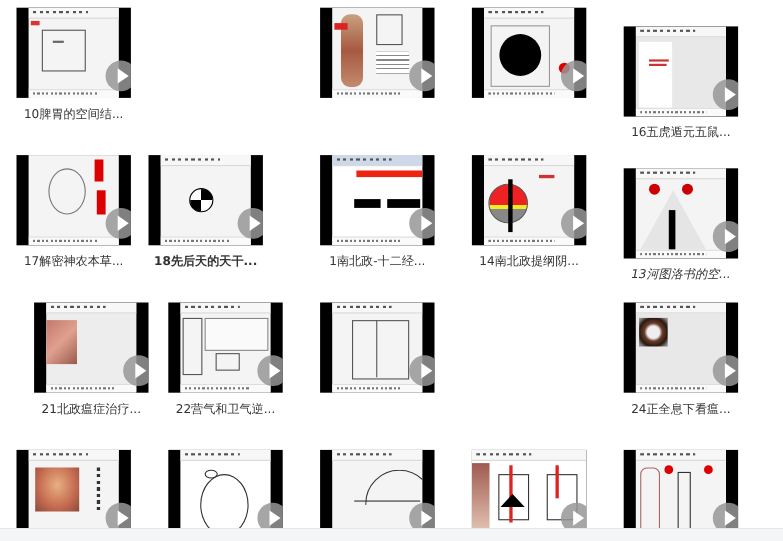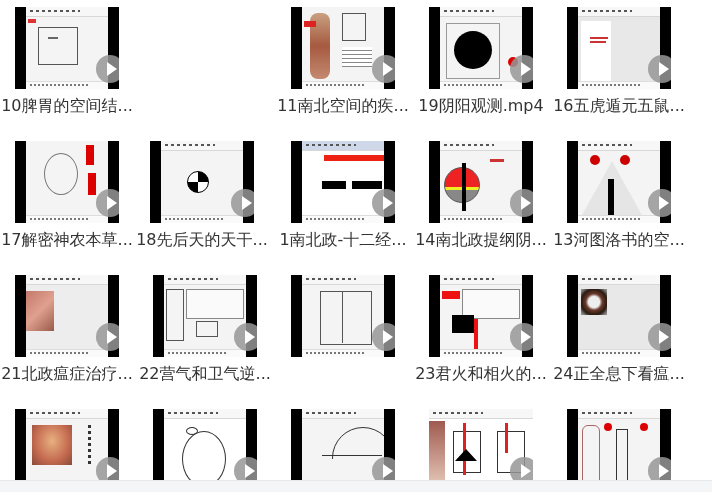--- a/index.html
+++ b/index.html
@@ -37,21 +37,21 @@
   .play {
     position:absolute; right:-5px; bottom:6px; width:28px; height:28px; border-radius:50%;
     background:rgba(150,150,150,0.85);
   }
   .play::after {
     content:""; position:absolute; left:11px; top:7px;
     border-left:10px solid #fff; border-top:7px solid transparent; border-bottom:7px solid transparent;
   }
   .title {
     position:absolute; left:0; top:96px; width:134px; text-align:center;
-    font-size:16px; color:#333; white-space:nowrap; overflow:hidden;
+    font-size:11px; color:#333; white-space:nowrap; overflow:hidden;
   }
   .bottom-fade {
     position:absolute; left:0; top:480px; width:712px; height:12px;
     background:#f4f5f7; border-top:1px solid #e8e8e8;
   }
   
   .d { position:absolute; }
 </style>
 </head>
 <body>
@@ -77,38 +77,36 @@
     <div class="thumb">
       <div class="screen">
         <div class="d" style="left:8px;top:6px;width:20px;height:66px;background:linear-gradient(#c9a080,#a65a40,#c48a70);border-radius:8px;"></div>
         <div class="d" style="left:2px;top:14px;width:12px;height:6px;background:#d22;"></div>
         <div class="d" style="left:40px;top:6px;width:22px;height:26px;border:1px solid #555;"></div>
         <div class="d" style="left:40px;top:40px;width:30px;height:20px;background:repeating-linear-gradient(#fff 0 3px,#888 3px 4px);"></div>
         <div class="footer-strip"></div>
       </div>
       <div class="play"></div>
     </div>
-    <div class="title">11南北空间的疾...</div>
   </div>
 
   <div class="item" style="left:414px;top:0;">
     <div class="thumb">
       <div class="screen">
         <div class="toolbar"></div>
         <div class="d" style="left:6px;top:16px;width:52px;height:54px;border:1px solid #999;"></div>
         <div class="d" style="left:14px;top:24px;width:38px;height:38px;background:#000;border-radius:50%;"></div>
         <div class="d" style="left:68px;top:50px;width:10px;height:10px;background:#d00;border-radius:50%;"></div>
         <div class="footer-strip"></div>
       </div>
       <div class="play"></div>
     </div>
-    <div class="title">19阴阳观测.mp4</div>
-  </div>
-
-  <div class="item" style="left:552px;top:0;">
+  </div>
+
+  <div class="item" style="left:552px;top:17px;">
     <div class="thumb">
       <div class="screen" style="background:#e8e8e8;">
         <div class="toolbar"></div>
         <div class="d" style="left:3px;top:14px;width:30px;height:60px;background:#fff;"></div>
         <div class="d" style="left:12px;top:30px;width:18px;height:2px;background:#c33;"></div>
         <div class="d" style="left:12px;top:34px;width:16px;height:2px;background:#c33;"></div>
         <div class="footer-strip"></div>
       </div>
       <div class="play"></div>
     </div>
@@ -121,21 +119,21 @@
         <div class="d" style="left:18px;top:12px;width:32px;height:40px;border:1px solid #777;border-radius:50%;"></div>
         <div class="d" style="left:60px;top:4px;width:8px;height:20px;background:#d00;"></div>
         <div class="d" style="left:62px;top:32px;width:8px;height:22px;background:#d00;"></div>
         <div class="footer-strip"></div>
       </div>
       <div class="play"></div>
     </div>
     <div class="title">17解密神农本草...</div>
   </div>
 
-  <div class="item" style="left:135px;top:134px;">
+  <div class="item" style="left:120px;top:134px;font-weight:bold;">
     <div class="thumb">
       <div class="screen">
         <div class="toolbar"></div>
         <div class="d" style="left:26px;top:30px;width:20px;height:20px;border:1px solid #000;border-radius:50%;background:conic-gradient(#000 0 25%,#fff 25% 50%,#000 50% 75%,#fff 75%);"></div>
         <div class="footer-strip"></div>
       </div>
       <div class="play"></div>
     </div>
     <div class="title">18先后天的天干...</div>
   </div>
@@ -161,36 +159,36 @@
         <div class="d" style="left:4px;top:26px;width:34px;height:34px;border-radius:50%;background:linear-gradient(#e22 0 55%,#ee2 55% 65%,#888 65%);border:1px solid #555;"></div>
         <div class="d" style="left:22px;top:22px;width:4px;height:48px;background:#000;"></div>
         <div class="d" style="left:50px;top:18px;width:14px;height:3px;background:#c33;"></div>
         <div class="footer-strip"></div>
       </div>
       <div class="play"></div>
     </div>
     <div class="title">14南北政提纲阴...</div>
   </div>
 
-  <div class="item" style="left:552px;top:134px;">
+  <div class="item" style="left:552px;top:146px;font-style:italic;">
     <div class="thumb">
       <div class="screen">
         <div class="toolbar"></div>
         <div class="d" style="left:12px;top:14px;width:10px;height:10px;border-radius:50%;background:#c00;"></div>
         <div class="d" style="left:42px;top:14px;width:10px;height:10px;border-radius:50%;background:#c00;"></div>
         <div class="d" style="left:30px;top:38px;width:6px;height:36px;background:#000;"></div>
         <div class="d" style="left:4px;top:20px;width:0;height:0;border-left:30px solid transparent;border-right:30px solid transparent;border-bottom:54px solid rgba(0,0,0,0.06);"></div>
         <div class="footer-strip"></div>
       </div>
       <div class="play"></div>
     </div>
     <div class="title">13河图洛书的空...</div>
   </div>
 
-  <div class="item" style="left:0;top:268px;">
+  <div class="item" style="left:16px;top:268px;">
     <div class="thumb">
       <div class="screen" style="background:#ededed;">
         <div class="toolbar"></div>
         <div class="d" style="left:0;top:16px;width:28px;height:40px;background:linear-gradient(135deg,#c4786a,#e0a090,#9a5a4a);"></div>
         <div class="footer-strip"></div>
       </div>
       <div class="play"></div>
     </div>
     <div class="title">21北政瘟症治疗...</div>
   </div>
@@ -214,34 +212,20 @@
       <div class="screen">
         <div class="toolbar"></div>
         <div class="d" style="left:18px;top:16px;width:50px;height:52px;border:1px solid #555;"></div>
         <div class="d" style="left:40px;top:16px;width:1px;height:52px;background:#555;"></div>
         <div class="footer-strip"></div>
       </div>
       <div class="play"></div>
     </div>
   </div>
 
-  <div class="item" style="left:414px;top:268px;">
-    <div class="thumb">
-      <div class="screen">
-        <div class="toolbar"></div>
-        <div class="d" style="left:2px;top:16px;width:18px;height:8px;background:#e11;"></div>
-        <div class="d" style="left:22px;top:14px;width:56px;height:28px;border:1px solid #888;background:#fafafa;"></div>
-        <div class="d" style="left:12px;top:40px;width:22px;height:18px;background:#000;"></div>
-        <div class="d" style="left:34px;top:44px;width:4px;height:30px;background:#e11;"></div>
-        <div class="footer-strip"></div>
-      </div>
-      <div class="play"></div>
-    </div>
-    <div class="title">23君火和相火的...</div>
-  </div>
 
   <div class="item" style="left:552px;top:268px;">
     <div class="thumb">
       <div class="screen" style="background:#e8e8e8;">
         <div class="toolbar"></div>
         <div class="d" style="left:3px;top:14px;width:26px;height:26px;background:radial-gradient(ellipse at center,#eee 0 30%,#6b3a2a 45%,#2a1a10 70%,#888 90%);"></div>
         <div class="footer-strip"></div>
       </div>
       <div class="play"></div>
     </div>

